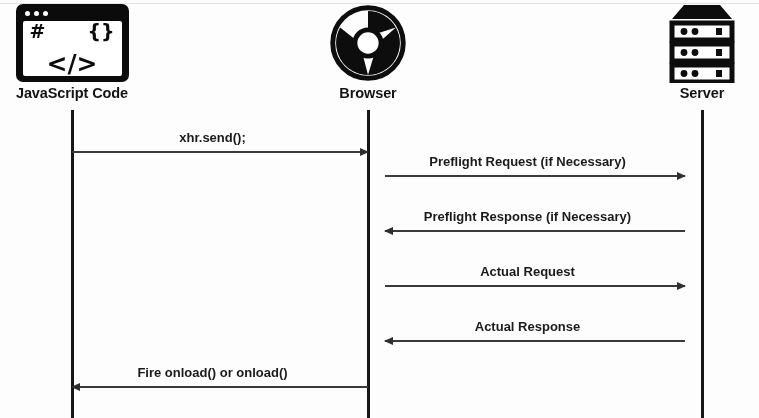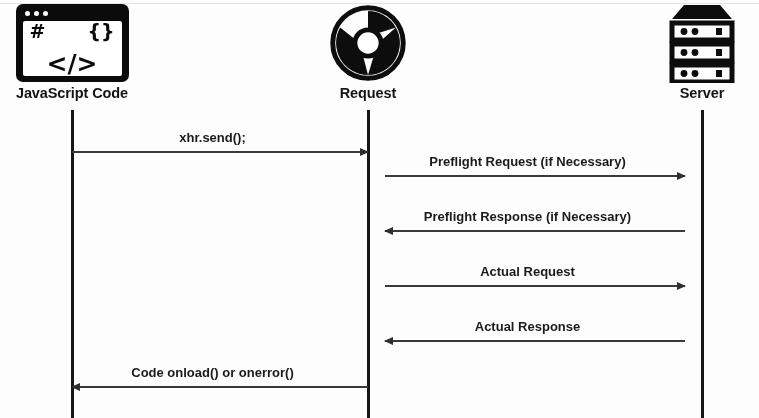--- a/index.html
+++ b/index.html
@@ -207,21 +207,21 @@
                    A22 22 0 0 0 66 47 Z"></path>
           <path d="M50 89
                    A39 39 0 0 1 16 31
                    L36 47
                    A22 22 0 0 0 44 66 Z"></path>
         </g>
 
         <circle cx="50" cy="50" r="16" fill="#ffffff" stroke="#0d0d0d" stroke-width="6"></circle>
       </svg>
     </div>
-    <div class="actor-label">Request</div>
+    <div class="actor-label">Browser</div>
   </div>
 
   <div class="actor" style="left:622px;">
     <div class="actor-icon-wrap">
       <svg width="76" height="80" viewBox="0 0 76 80" aria-hidden="true">
 
         <path d="M20 2 L56 2 L68 16 L8 16 Z" fill="#0d0d0d"></path>
 
         <rect x="8" y="20" width="60" height="17" fill="none" stroke="#0d0d0d" stroke-width="5"></rect>
         <circle cx="20" cy="28.5" r="3.4" fill="#0d0d0d"></circle>
@@ -270,18 +270,18 @@
     <div class="msg-head left"></div>
   </div>
 
   <div class="message" style="left:385px; width:300px; top:257px;">
     <div class="msg-label">Actual Request</div>
     <div class="msg-line"></div>
     <div class="msg-head right"></div>
   </div>
 
   <div class="message" style="left:72px; width:296px; top:358px;">
-    <div class="msg-label">Code onload() or onerror()</div>
+    <div class="msg-label">Fire onload() or onload()</div>
     <div class="msg-line"></div>
     <div class="msg-head left"></div>
   </div>
 
 </div>
 
 </body></html>

